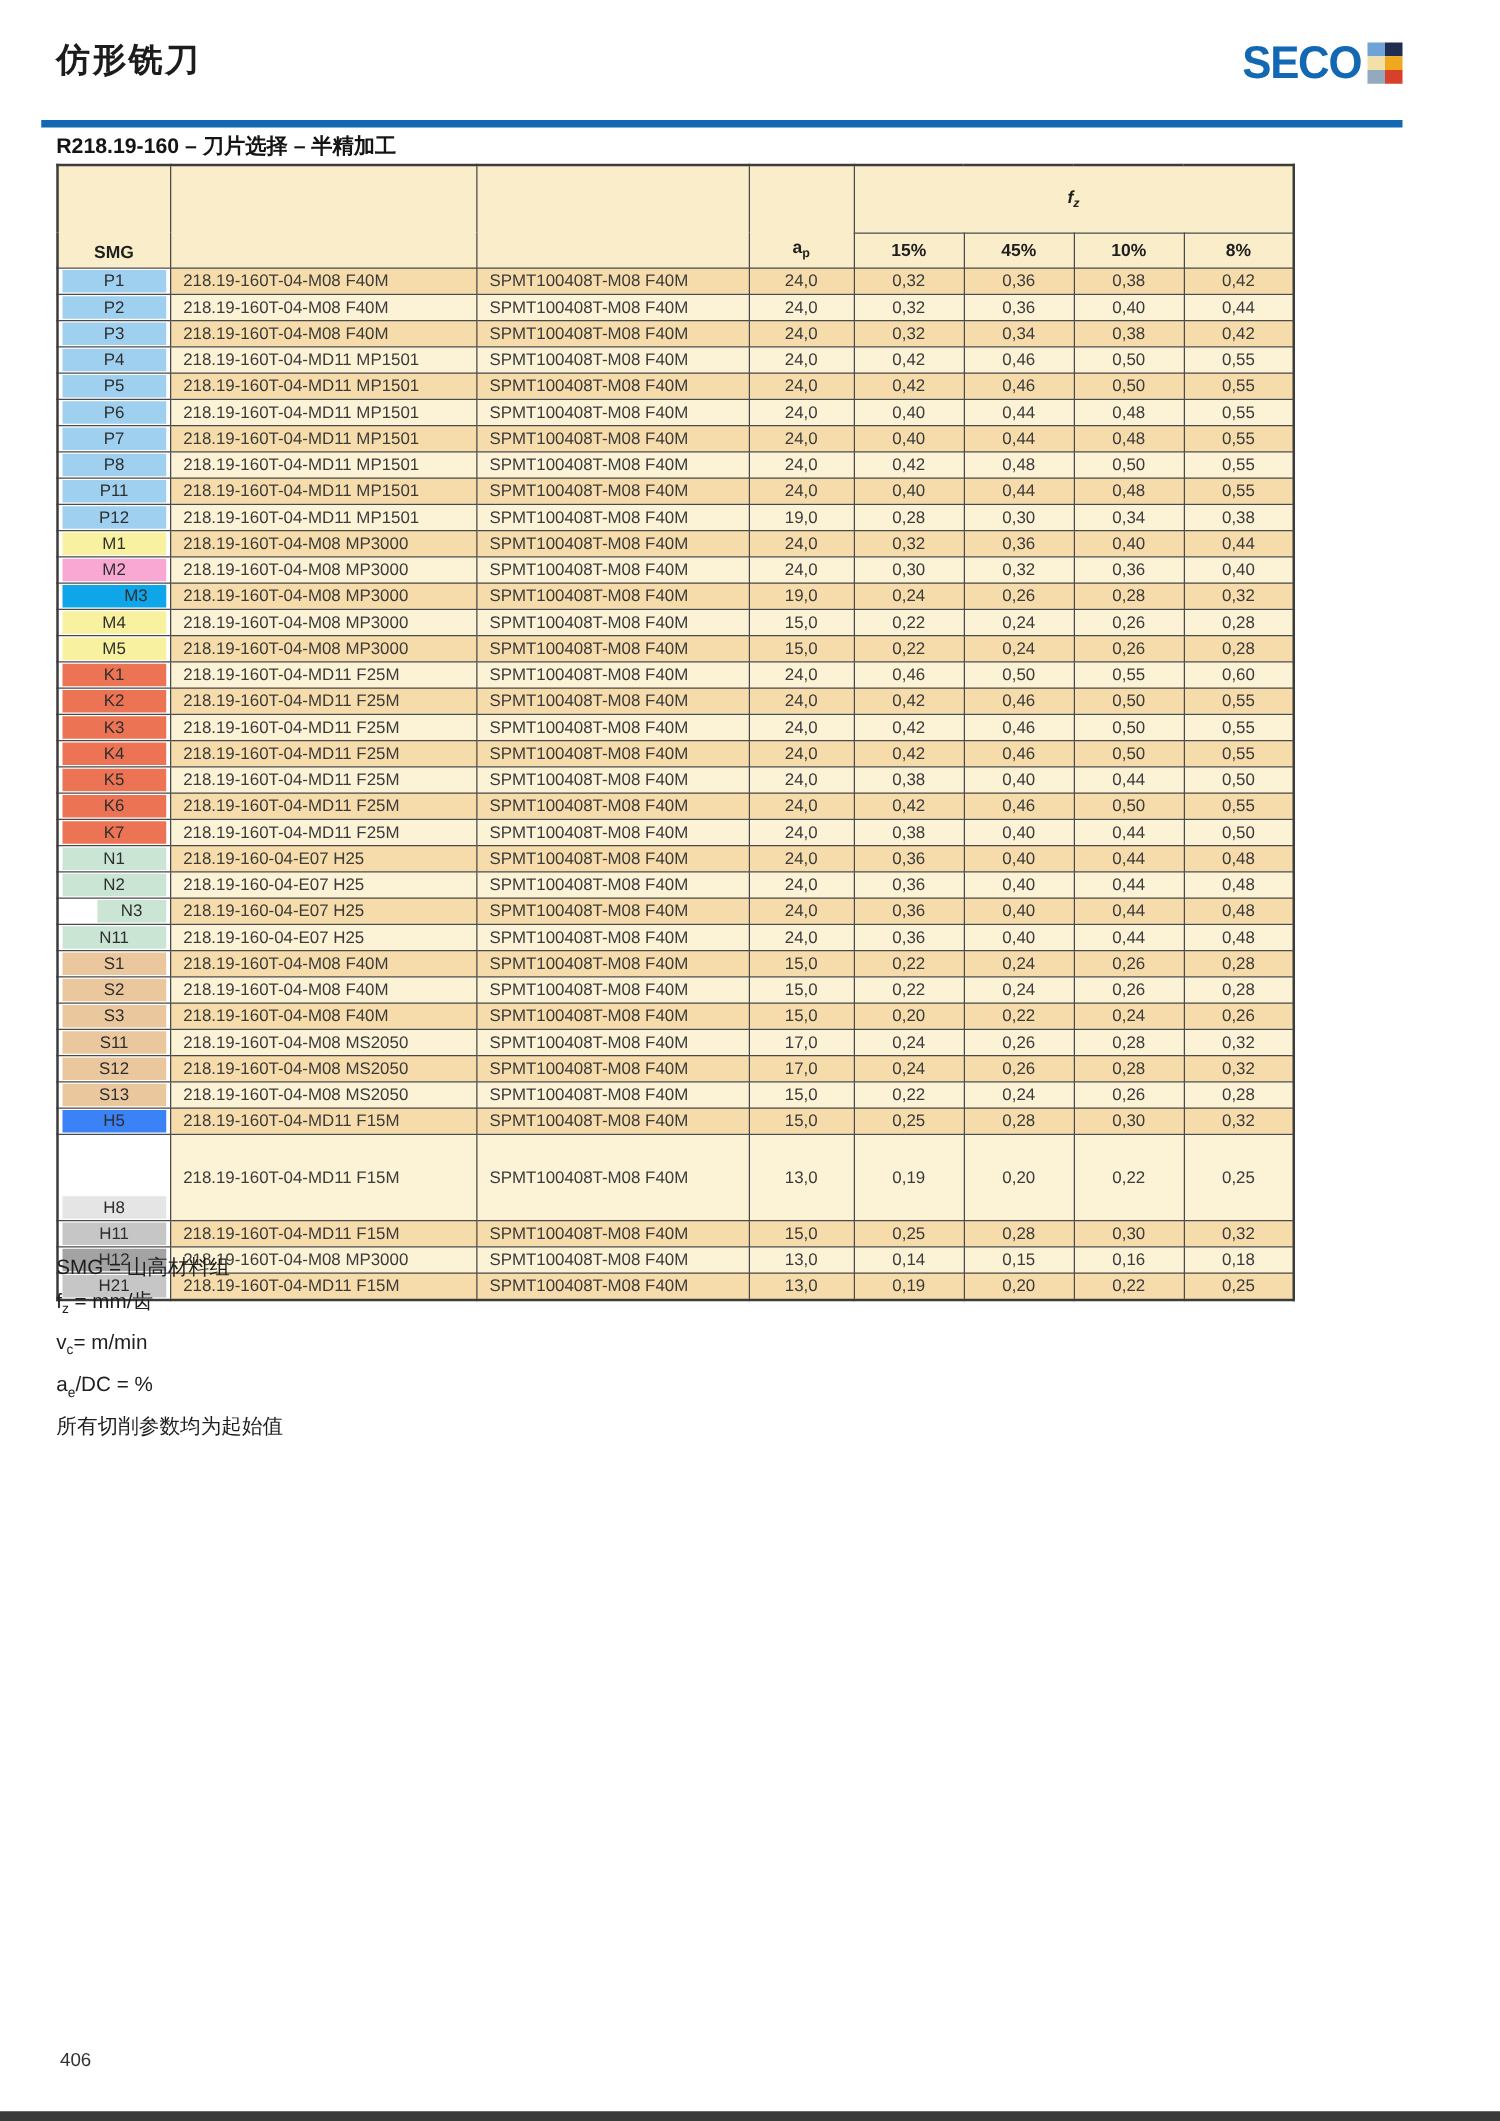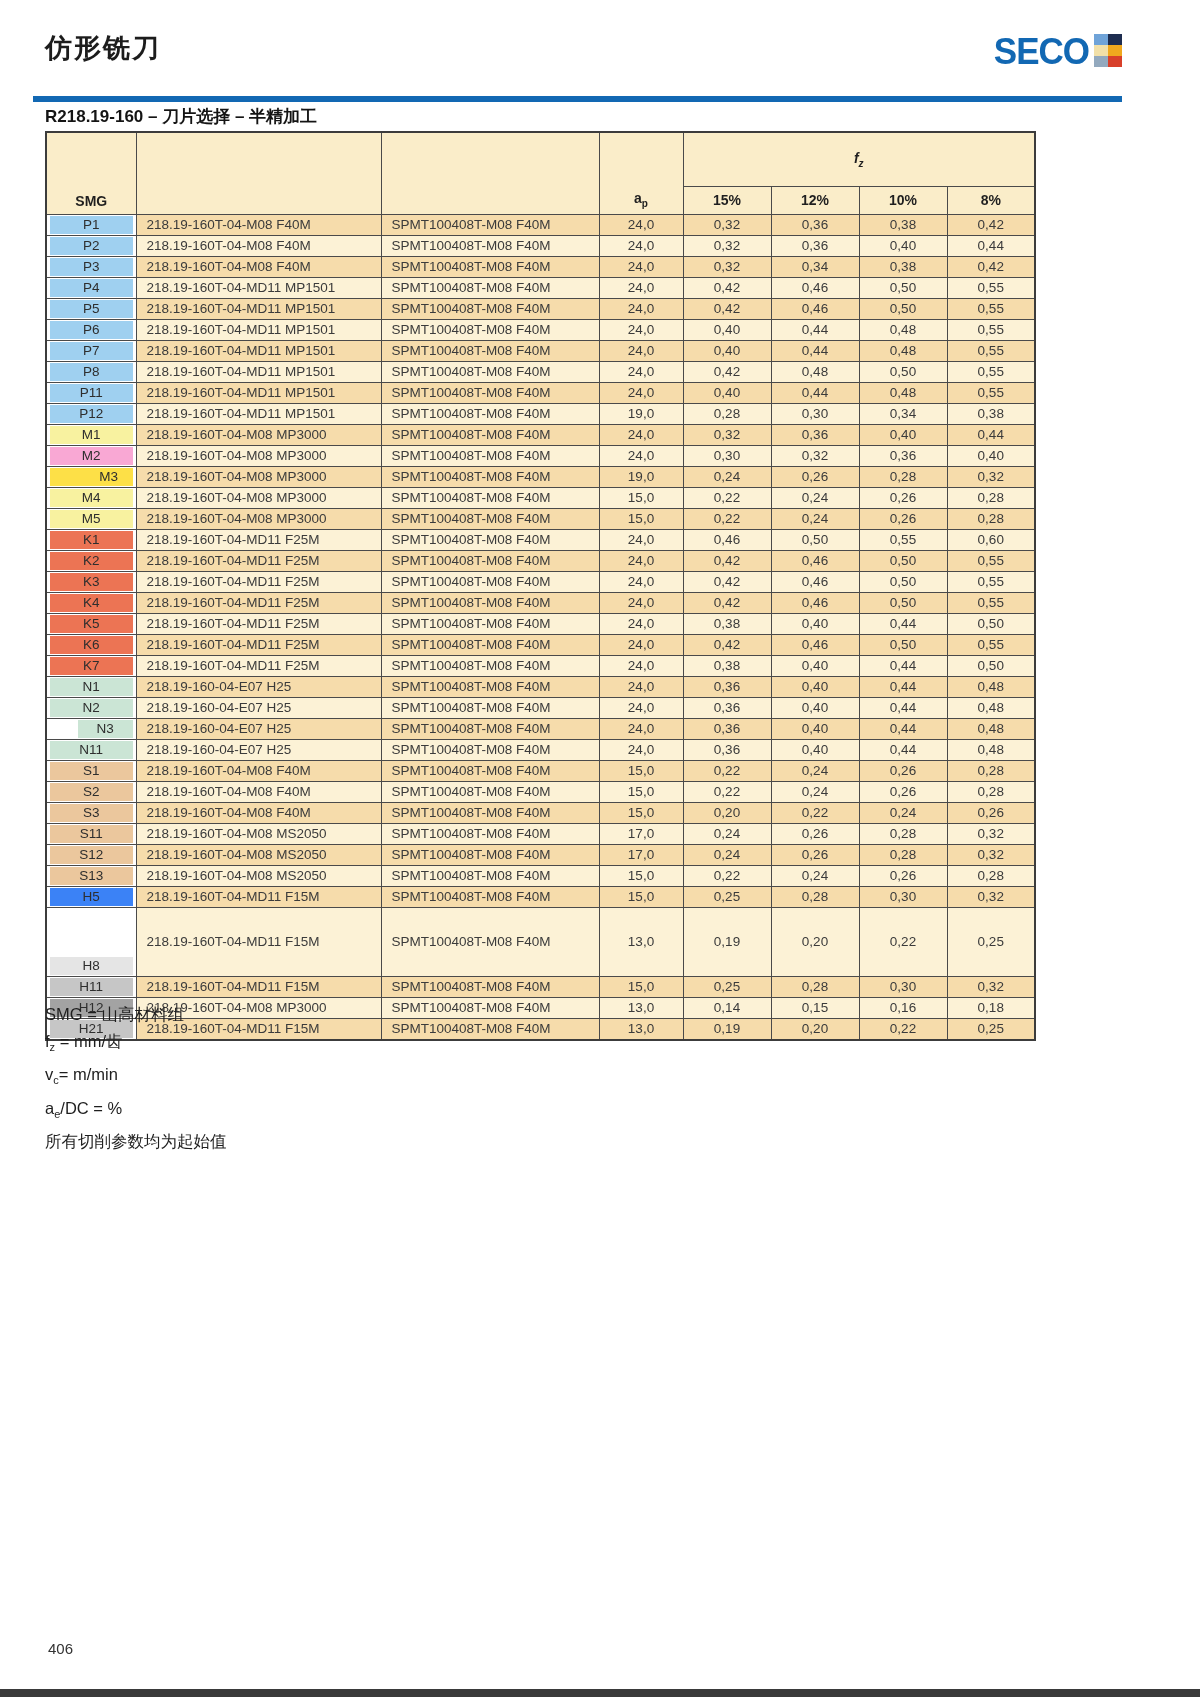--- a/index.html
+++ b/index.html
@@ -85,21 +85,21 @@
     <thead>
       <tr>
         <th rowspan="2" class="smg-h">SMG</th>
         <th rowspan="2" class="cutter-h"></th>
         <th rowspan="2" class="insert-h"></th>
         <th rowspan="2" class="ap-h"><span>a</span><sub>p</sub></th>
         <th colspan="4" class="fz-h tall"><span>f</span><sub>z</sub></th>
       </tr>
       <tr class="pct-row">
         <th>15%</th>
-        <th>12%</th>
+        <th>45%</th>
         <th>10%</th>
         <th>8%</th>
       </tr>
     </thead>
     <tbody>
         <tr>
           <td class="smg">
             <div class="chip" style="background: rgb(159, 208, 240);">P1</div>
           </td>
           <td class="cutter data">218.19-160T-04-M08 F40M</td>
@@ -237,21 +237,21 @@
           <td class="cutter data">218.19-160T-04-M08 MP3000</td>
           <td class="insert data">SPMT100408T-M08 F40M</td>
           <td class="num data">24,0</td>
           <td class="num data">0,30</td>
           <td class="num data">0,32</td>
           <td class="num data">0,36</td>
           <td class="num data">0,40</td>
         </tr>
         <tr>
           <td class="smg">
-            <div class="chip" style="background: #fde047; padding-left: 35px;">M3</div>
+            <div class="chip" style="background: #0ea5e9; padding-left: 35px;">M3</div>
           </td>
           <td class="cutter data">218.19-160T-04-M08 MP3000</td>
           <td class="insert data">SPMT100408T-M08 F40M</td>
           <td class="num data">19,0</td>
           <td class="num data">0,24</td>
           <td class="num data">0,26</td>
           <td class="num data">0,28</td>
           <td class="num data">0,32</td>
         </tr>
         <tr>

